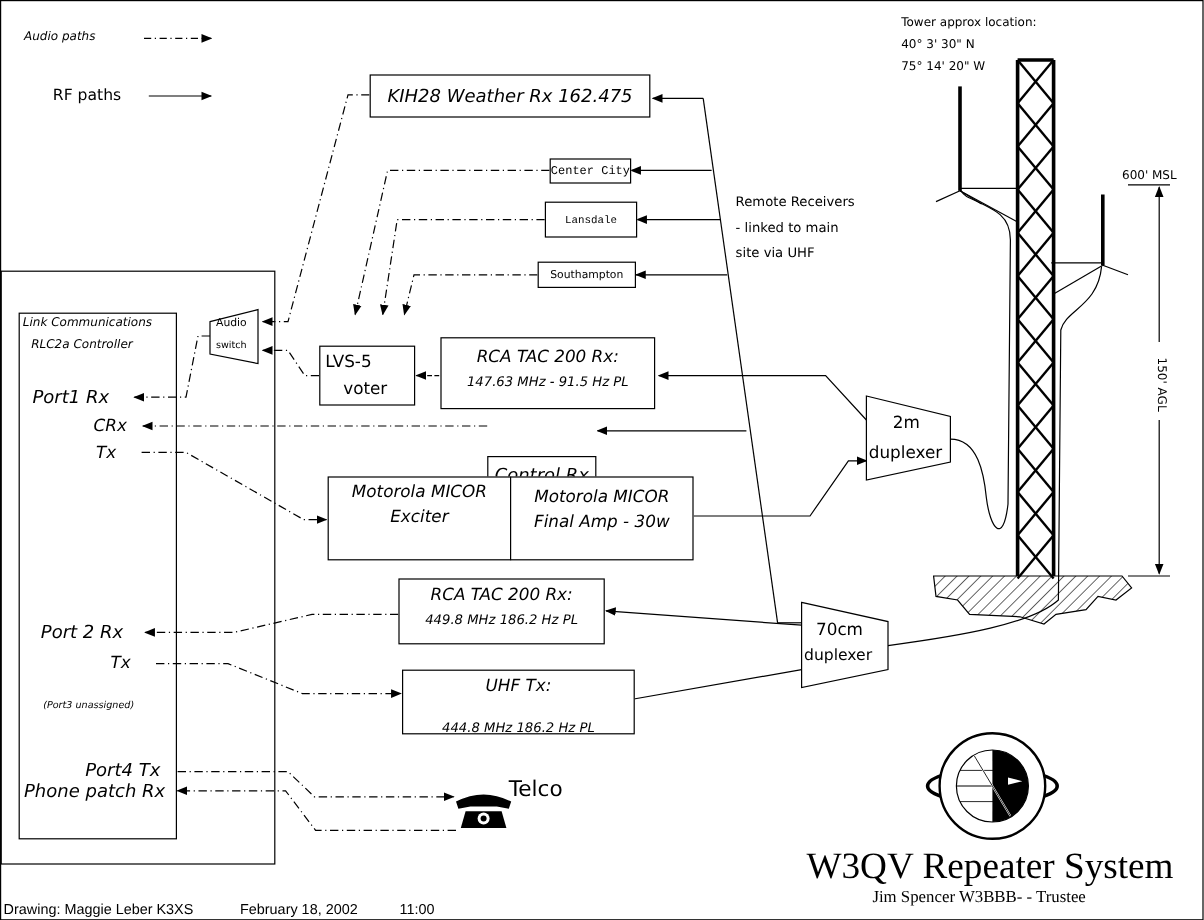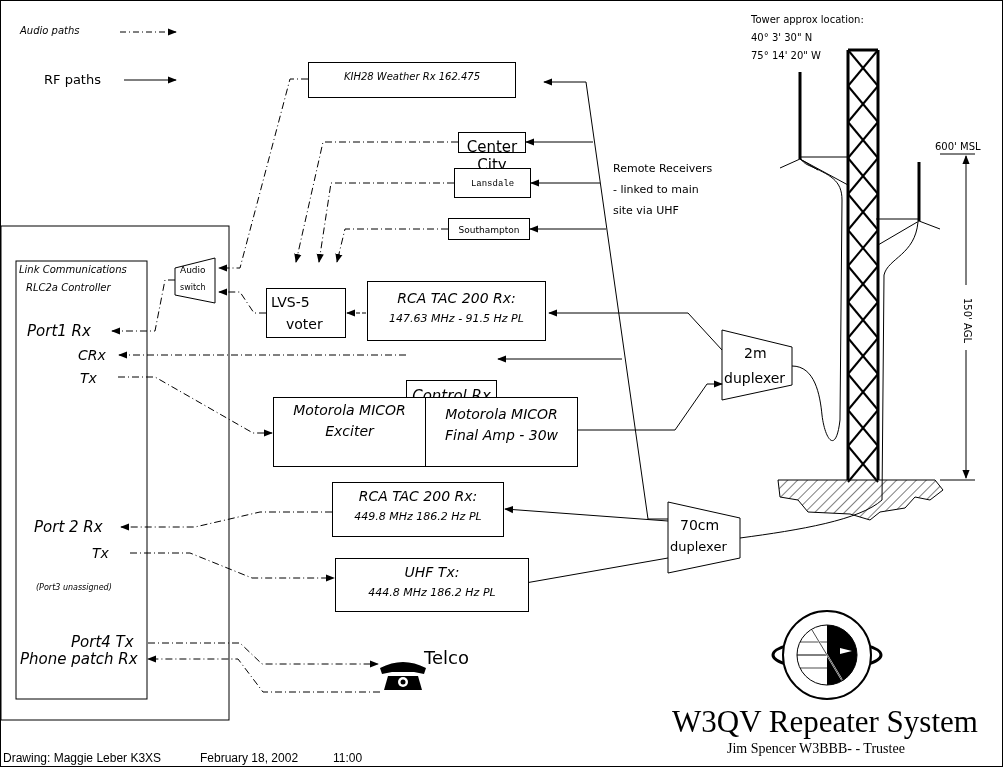--- a/index.html
+++ b/index.html
@@ -158,22 +158,22 @@
 <div class="t small" style="left:751px;top:15px;">Tower approx location:</div>
 <div class="t small" style="left:751px;top:33px;">40° 3' 30" N</div>
 <div class="t small" style="left:751px;top:51px;">75° 14' 20" W</div>
 <div class="t small" style="left:935px;top:142px;">600' MSL</div>
 <div class="t small" style="left:960px;top:318px;transform:rotate(90deg);transform-origin:left top;left:972px;top:298px;">150' AGL</div>
 
 <div class="t" style="left:613px;top:163px;font-size:11px;">Remote Receivers</div>
 <div class="t" style="left:613px;top:184px;font-size:11px;">- linked to main</div>
 <div class="t" style="left:613px;top:205px;font-size:11px;">site via UHF</div>
 
-<div class="box center it" style="left:308px;top:62px;width:208px;height:36px;font-size:10px;padding-top:8px;"><span>KIH28 Weather Rx 162.475</span></div>
-<div class="box center" style="left:458px;top:132px;width:68px;height:21px;font-size:15px;padding-top:5px;"><span>Center City</span></div>
+<div class="box center it" style="left:308px;top:62px;width:234px;height:36px;font-size:15px;padding-top:8px;"><span>KIH28 Weather Rx 162.475</span></div>
+<div class="box center" style="left:458px;top:132px;width:68px;height:21px;font-size:10px;padding-top:5px;font-family:Liberation Mono, monospace;"><span>Center City</span></div>
 <div class="box center" style="left:454px;top:168px;width:77px;height:30px;font-size:9px;padding-top:10px;font-family:Liberation Mono, monospace;"><span>Lansdale</span></div>
 <div class="box center" style="left:448px;top:218px;width:82px;height:22px;font-size:9px;padding-top:6px;"><span>Southampton</span></div>
 
 <div class="box" style="left:266px;top:288px;width:80px;height:50px;font-size:14px;">
   <div class="t" style="left:4px;top:6px;">LVS-5</div>
   <div class="t" style="left:19px;top:28px;">voter</div>
 </div>
 
 <div class="box center it" style="left:367px;top:281px;width:179px;height:60px;font-size:13px;">
   <div style="margin-top:8px;font-size:14px;">RCA TAC 200 Rx:</div>
@@ -190,21 +190,21 @@
   <div>Motorola MICOR</div>
   <div>Final Amp - 30w</div>
 </div>
 
 <div class="box center it" style="left:332px;top:482px;width:172px;height:55px;font-size:13px;">
   <div style="margin-top:5px;font-size:14px;">RCA TAC 200 Rx:</div>
   <div style="margin-top:6px;font-size:11px;">449.8 MHz 186.2 Hz PL</div>
 </div>
 <div class="box center it" style="left:335px;top:558px;width:194px;height:54px;font-size:13px;">
   <div style="margin-top:5px;font-size:14px;">UHF Tx:</div>
-  <div style="margin-top:6px;font-size:11px;">444.8 MHz 186.2 Hz PL</div>
+  <div style="margin-top:20px;font-size:11px;">444.8 MHz 186.2 Hz PL</div>
 </div>
 
 <div class="t" style="left:180px;top:266px;font-size:9px;">Audio</div>
 <div class="t" style="left:180px;top:284px;font-size:8px;">switch</div>
 <div class="t" style="left:744px;top:346px;font-size:14px;">2m</div>
 <div class="t" style="left:724px;top:371px;font-size:14px;">duplexer</div>
 <div class="t" style="left:680px;top:518px;font-size:14px;">70cm</div>
 <div class="t" style="left:670px;top:540px;font-size:13px;">duplexer</div>
 
 <div class="t it" style="left:19px;top:265px;font-size:10px;">Link Communications</div>

